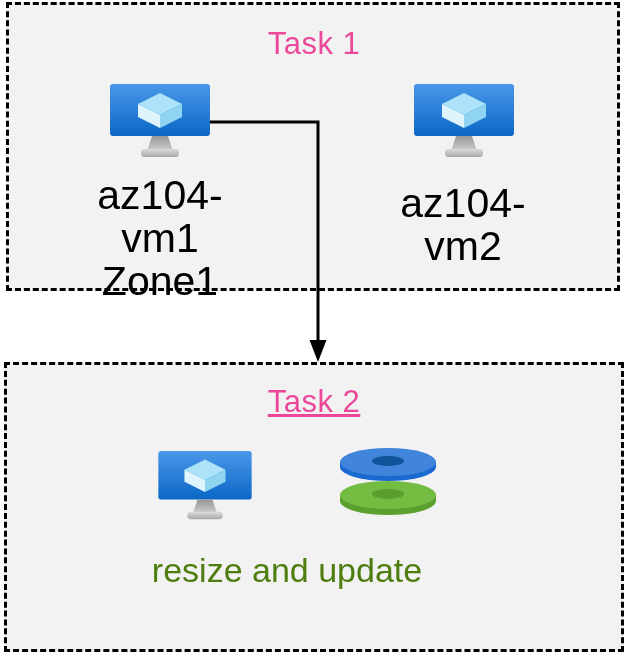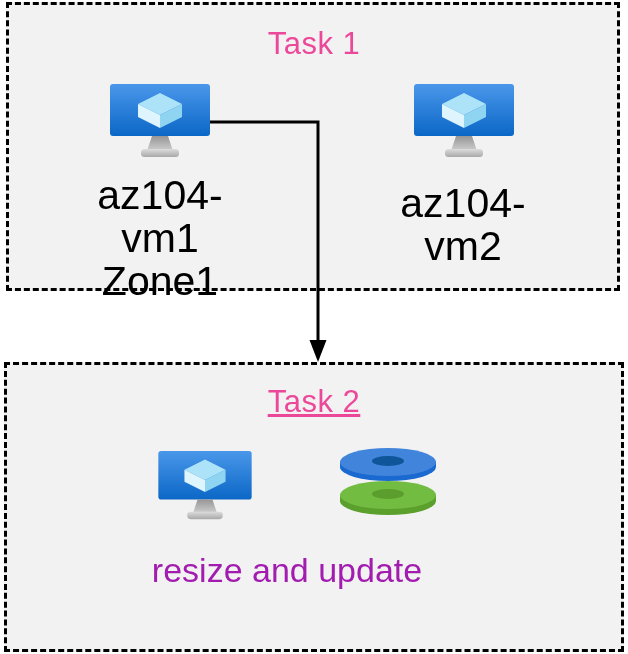--- a/index.html
+++ b/index.html
@@ -7,21 +7,21 @@
   .page { position: relative; width: 628px; height: 654px; background: #ffffff; overflow: hidden; }
   .task-box { position: absolute; background: #f2f2f2; border: 3px dashed #000000; box-sizing: border-box; }
   #box1 { left: 6px; top: 2px; width: 614px; height: 289px; }
   #box2 { left: 4px; top: 362px; width: 620px; height: 290px; }
   .box-title { position: absolute; text-align: center; font-size: 31px; color: #ec4899; letter-spacing: 0.5px; }
   #title1 { left: 8px; width: 612px; top: 26px; }
   #title2 { left: 4px; width: 620px; top: 384px; text-decoration: underline; }
   .vm-label { position: absolute; text-align: center; font-size: 41px; line-height: 43px; color: #000000; }
   #vm1-label { left: 60px; top: 174px; width: 200px; }
   #vm2-label { left: 363px; top: 174px; width: 200px; margin-top: 8px; }
-  .caption { position: absolute; text-align: center; font-size: 34px; color: #a21caf; }
+  .caption { position: absolute; text-align: center; font-size: 34px; color: #4d7c0f; }
   #resize-caption { left: 100px; top: 551px; width: 374px; }
   .icon-svg { position: absolute; }
   #connector { position: absolute; left: 0; top: 0; width: 628px; height: 654px; z-index: 5; pointer-events: none; }
 </style>
 </head>
 <body>
 
 <div class="page">
 
   <svg width="0" height="0" style="position:absolute" aria-hidden="true">

